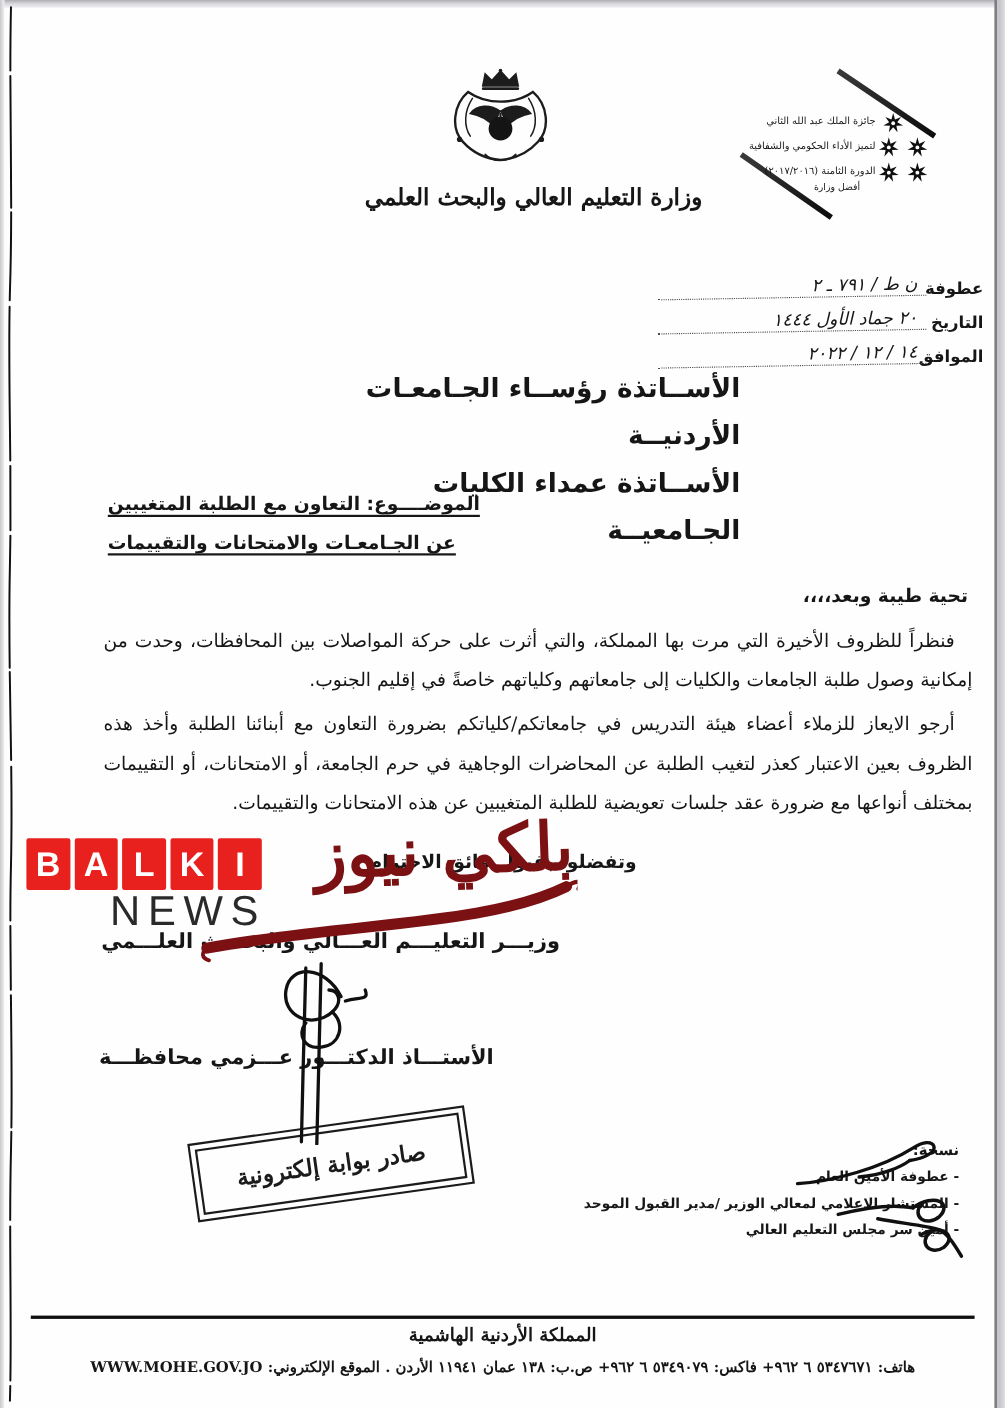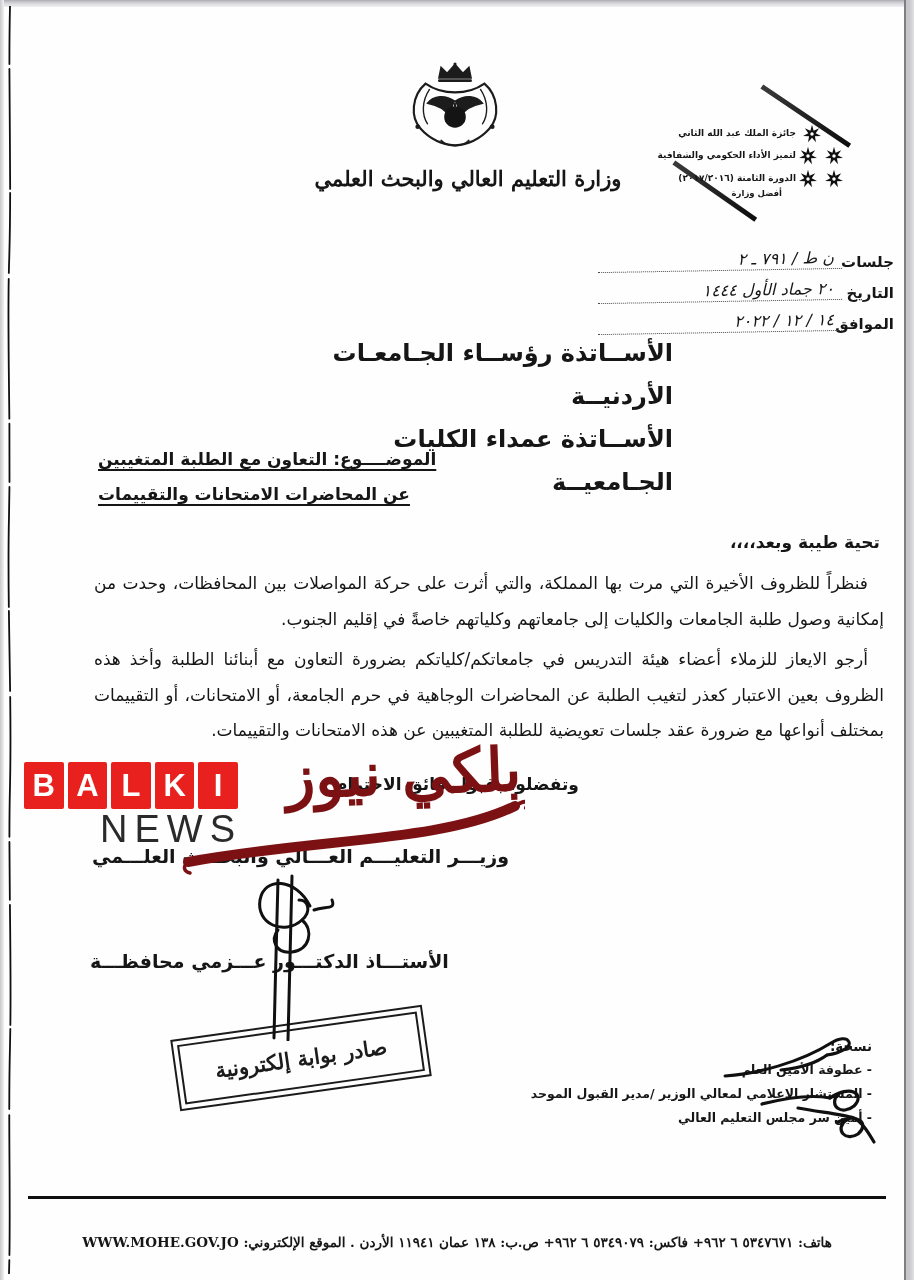--- a/index.html
+++ b/index.html
@@ -8,24 +8,24 @@
   
   .edge-top{position:absolute;left:0;top:0;width:100%;height:7px;
             background:linear-gradient(180deg,#aeaeb2,#d6d6da 45%,#f0f0f2);}
   .edge-right{position:absolute;right:0;top:0;bottom:0;width:10px;
             background:linear-gradient(90deg,#7d7d82 0 2px,#c6c6cb 2px 5px,#e2e2e5);}
   .edge-left{position:absolute;left:0;top:0;bottom:0;width:4px;
             background:linear-gradient(90deg,#c9c9cd,#f1f1f3);}
   .scan-line{position:absolute;left:4px;top:6px;width:14px;height:1268px;}
   
   .emblem{position:absolute;left:396px;top:62px;width:118px;height:103px;}
-  .ministry{position:absolute;left:308px;top:166px;width:320px;text-align:center;
+  .ministry{position:absolute;left:325px;top:166px;width:320px;text-align:center;
             font-family:"DejaVu Serif",serif;font-weight:bold;font-size:21px;letter-spacing:-0.5px;}
   
-  .award{position:absolute;left:650px;top:74px;width:218px;height:152px;font-weight:bold;}
+  .award{position:absolute;left:650px;top:52px;width:218px;height:152px;font-weight:normal;}
   .award-diag{position:absolute;height:4.5px;background:linear-gradient(90deg,#3a3a3a,#0c0c0c);
             transform-origin:0 50%;box-shadow:4px 5px 0 -2.5px #1f1f1f;}
   .award .d1{left:112px;top:10px;width:106px;transform:rotate(34deg);}
   .award .d2{left:24px;top:86px;width:100px;transform:rotate(35deg);}
   .star{position:absolute;width:20px;height:20px;}
   .award-line{position:absolute;font-size:9px;white-space:nowrap;direction:rtl;}
   
   .refs{position:absolute;left:598px;top:240px;width:296px;direction:rtl;}
   .ref-row{display:flex;align-items:flex-end;height:31px;}
   .ref-label{font-weight:bold;font-size:15px;width:52px;flex:none;}
@@ -133,41 +133,41 @@
         <circle cx="12" cy="12" r="2.1" fill="#fff"></circle>
       </svg>
     <div class="award-line" style="right:72px;top:54px;">جائزة الملك عبد الله الثاني</div>
     <div class="award-line" style="right:72px;top:76px;margin-left:48px;">لتميز الأداء الحكومي والشفافية</div>
     <div class="award-line" style="right:72px;top:99px;">الدورة الثامنة (٢٠١٧/٢٠١٦)</div>
     <div class="award-line" style="right:86px;top:114px;font-size:8.5px;">أفضل وزارة</div>
   </div>
 
   <div class="refs">
     <div class="ref-row">
-      <span class="ref-label">جلسات</span>
+      <span class="ref-label">عطوفة</span>
       <span class="ref-value">ن ط / ٧٩١ ـ ٢</span>
     </div>
     <div class="ref-row">
       <span class="ref-label">التاريخ</span>
       <span class="ref-value">٢٠ جماد الأول ١٤٤٤</span>
     </div>
     <div class="ref-row">
       <span class="ref-label">الموافق</span>
       <span class="ref-value">١٤ / ١٢ / ٢٠٢٢</span>
     </div>
   </div>
 
   <div class="recipients">
     <div>الأســاتذة رؤســاء الجـامعـات الأردنيــة</div>
     <div>الأســاتذة عمداء الكليات الجـامعيــة</div>
   </div>
 
   <div class="subject">
     <div><span>الموضــــوع: التعاون مع الطلبة المتغيبين</span></div>
-    <div><span>عن المحاضرات الامتحانات والتقييمات</span></div>
+    <div><span>عن الجـامعـات والامتحانات والتقييمات</span></div>
   </div>
 
   <div class="greeting">تحية طيبة وبعد،،،،</div>
   <p class="para p1">فنظراً للظروف الأخيرة التي مرت بها المملكة، والتي أثرت على حركة المواصلات بين المحافظات، وحدت من إمكانية وصول طلبة الجامعات والكليات إلى جامعاتهم وكلياتهم خاصةً في إقليم الجنوب.</p>
   <p class="para p2">أرجو الايعاز للزملاء أعضاء هيئة التدريس في جامعاتكم/كلياتكم  بضرورة التعاون مع أبنائنا الطلبة وأخذ هذه الظروف بعين الاعتبار كعذر لتغيب الطلبة عن المحاضرات الوجاهية في حرم الجامعة، أو الامتحانات، أو التقييمات بمختلف أنواعها مع ضرورة عقد جلسات تعويضية للطلبة المتغيبين عن هذه الامتحانات والتقييمات.</p>
   <div class="closing">وتفضلوا بقبول فائق الاحترام</div>
 
   <div class="sig-title">وزيـــر التعليـــم العـــالي والبحـــث العلـــمي</div>
   <svg class="sig-svg stroke" viewBox="0 0 140 175">
     <g stroke-width="3">
@@ -218,15 +218,16 @@
   <div class="calli">بلكي نيوز</div>
   <svg class="swash" viewBox="0 0 345 82">
     <g fill="none" stroke="#7b1113" stroke-linecap="round">
       <path d="M335,10 C262,46 140,42 8,66" stroke-width="10"></path>
       <path d="M8,66 C3,70 3,75 10,77" stroke-width="3.5"></path>
       <path d="M335,10 C344,4 350,4 346,12" stroke-width="4"></path>
     </g>
   </svg>
 
   <div class="footer-line"></div>
+  <div class="footer-country">المملكة الأردنية الهاشمية</div>
   <div class="footer-contact">هاتف: ٥٣٤٧٦٧١ ٦ ٩٦٢+ فاكس: ٥٣٤٩٠٧٩ ٦ ٩٦٢+ ص.ب: ١٣٨ عمان ١١٩٤١ الأردن . الموقع الإلكتروني: WWW.MOHE.GOV.JO</div>
 
 </div>
 
 </body></html>

